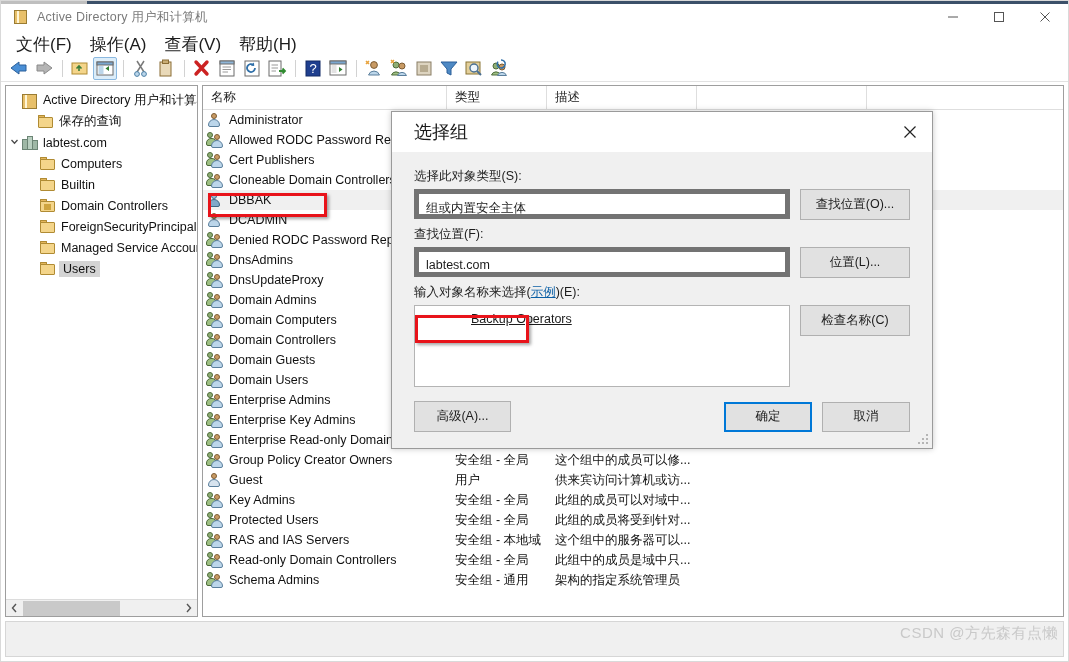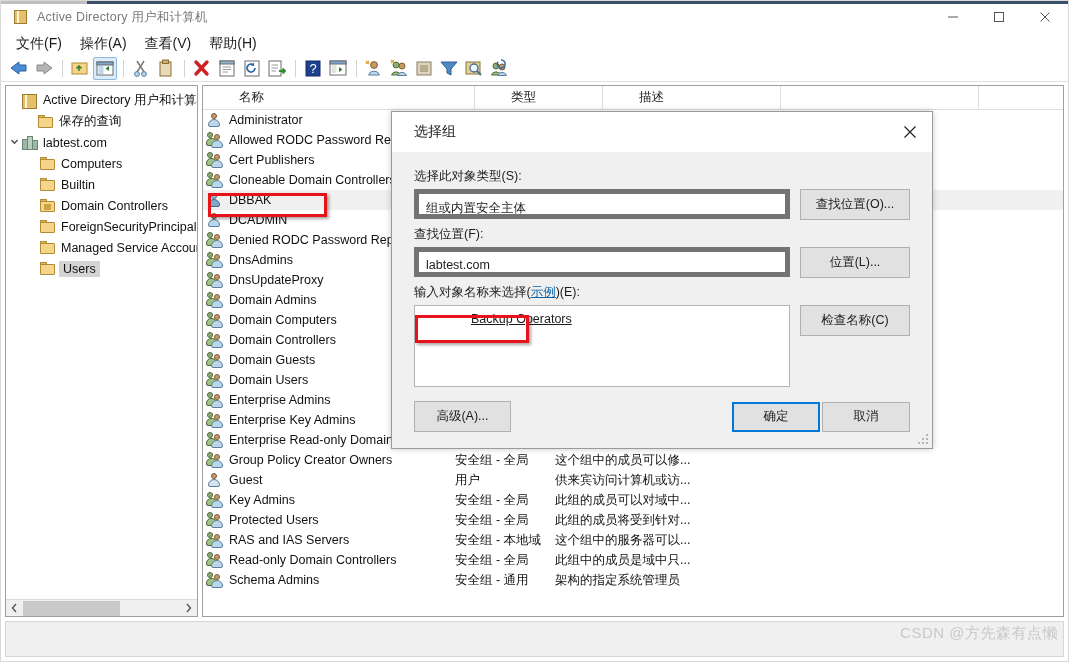--- a/index.html
+++ b/index.html
@@ -47,21 +47,21 @@
   .wbtn {
     width: 46px; height: 31px; display: flex; align-items: center; justify-content: center;
     color: #4a4a4a;
   }
   .wbtn svg { display: block; }
 
   
   .menubar {
     position: absolute; top: 32px; left: 0; right: 0; height: 22px;
     background: #ffffff; display: flex; align-items: center;
-    padding-left: 6px; font-size: 14px; color: #1c1c1c;
+    padding-left: 6px; font-size: 17px; color: #1c1c1c;
   }
   .menuitem { padding: 2px 9px; white-space: nowrap; }
 
   
   .toolbar {
     position: absolute; top: 54px; left: 0; right: 0; height: 27px;
     background: #ffffff; display: flex; align-items: center;
     padding-left: 6px; border-bottom: 1px solid #e2e2e2;
   }
   .tbtn { width: 24px; height: 23px; position: relative; margin-right: 1px; }
@@ -107,21 +107,21 @@
   .ic-dom i.b { left:5px; top:0px; width:6px; height:14px; background:#b9cfc0;}
   .ic-dom i.c { left:10px; top:4px; width:6px; height:10px;}
 
   
   .lv-head {
     height: 24px; background: #ffffff; border-bottom: 1px solid #dedede;
     display: flex; font-size: 12.5px; color: #1c1c1c; position: relative;
   }
   .lv-head .col {
     display: flex; align-items: center; padding-left: 8px;
-    border-right: 1px solid #dedede; height: 100%; margin-left: 28px;
+    border-right: 1px solid #dedede; height: 100%;
   }
   .lv-body { position: relative; font-size: 12.5px; color: #111; }
   .lrow { height: 20px; display: flex; align-items: center; white-space: nowrap; }
   .lrow .ico { width: 18px; height: 16px; flex: 0 0 18px; margin: 0 4px 0 4px; position: relative; }
   .lrow .nm  { width: 222px; overflow: hidden; text-overflow: ellipsis; }
   .lrow .tp  { width: 100px; padding-left: 4px; overflow: hidden; }
   .lrow .ds  { flex: 1; padding-left: 4px; overflow: hidden; text-overflow: ellipsis; }
   .lrow.hl { background: #f0f0f0; }
 
   
@@ -158,21 +158,21 @@
   }
 
   
   .dialog {
     position: absolute; left: 390px; top: 110px; width: 542px; height: 338px;
     background: #f0f0f0; border: 1px solid #9a9a9a;
     box-shadow: 0 0 6px rgba(0,0,0,.22);
   }
   .dlg-title {
     height: 40px; background: #ffffff; display: flex; align-items: center;
-    padding-left: 22px; font-size: 14px; color: #1c1c1c; position: relative;
+    padding-left: 22px; font-size: 18px; color: #1c1c1c; position: relative;
   }
   .dlg-close {
     position: absolute; right: 0; top: 0; width: 44px; height: 40px;
     display: flex; align-items: center; justify-content: center; color: #444;
   }
   .dlg-body { padding: 10px 22px 0 22px; }
   .dlg-label { font-size: 12.5px; color: #1c1c1c; margin: 6px 0 4px 0; }
   .dlg-row { display: flex; align-items: flex-start; gap: 10px; }
   .txtbox {
     flex: 1; height: 30px; background: #ffffff; border: 5px solid #737373;
@@ -187,21 +187,21 @@
     font-size: 12.5px; color: #1c1c1c; padding: 6px 8px;
   }
   .bigbox .entry { text-decoration: underline; margin-left: 48px; }
   .dlg-foot {
     position: absolute; left: 22px; right: 22px; bottom: 16px;
     display: flex; align-items: center;
   }
   .btn.adv { width: 97px; }
   .btn.ok {
     width: 88px; height: 30px; background: #e1e1e1;
-    border: 2px solid #0078d7; margin-left: auto; margin-right: 2px;
+    border: 2px solid #0078d7; margin-left: auto; margin-right: 10px;
   }
   .btn.cancel { width: 88px; height: 30px; }
   .grip { position: absolute; right: 3px; bottom: 3px; width: 11px; height: 11px; }
   .grip i { position: absolute; width: 2px; height: 2px; background: #b5b5b5; }
   .lnk { color: #0b5fa5; text-decoration: underline; }
 
   .watermark {
     position: absolute; right: 10px; bottom: 18px;
     font-size: 15px; color: #c9c9c9; letter-spacing: .5px;
     white-space: nowrap;

